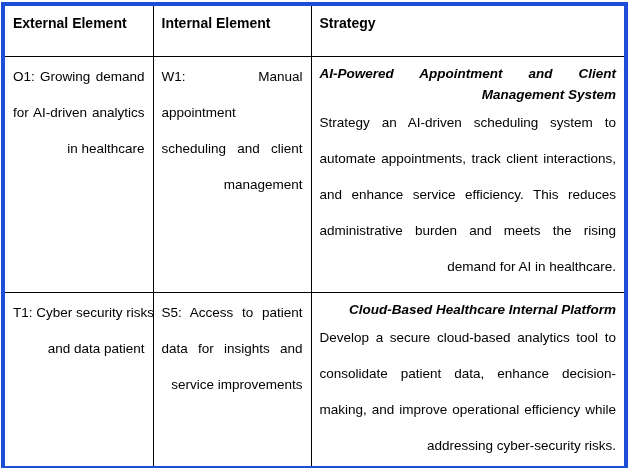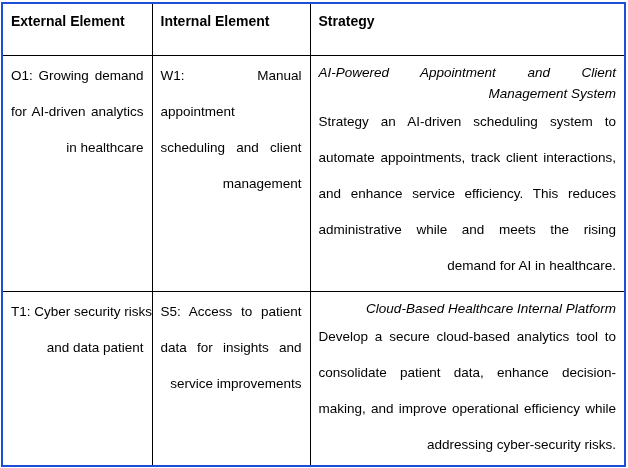--- a/index.html
+++ b/index.html
@@ -14,21 +14,21 @@
     height: 468px;
     background: #ffffff;
     box-sizing: border-box;
     padding: 2px 0 0 1px;
     overflow: hidden;
   }
   table.matrix {
     border-collapse: collapse;
     table-layout: fixed;
     width: 623px;
-    border: 2px solid #1d4ed8;
+    border: 4px solid #1d4ed8;
     background: #ffffff;
   }
   table.matrix th, table.matrix td {
     border: 1px solid #000000;
     vertical-align: top;
     overflow: hidden;
     box-sizing: border-box;
   }
   th.hdr {
     font-size: 14px;
@@ -48,21 +48,21 @@
     white-space: nowrap;
     line-height: 36px;
     text-align: right;
   }
   .tline.just {
     text-align: justify;
     text-align-last: justify;
   }
   .strategy-title .tline {
     line-height: 21px;
-    font-weight: normal;
+    font-weight: bold;
     font-style: italic;
   }
   .strategy-title {
     padding-top: 4px;
   }
 </style>
 </head>
 <body>
 
 <div class="page">
@@ -94,21 +94,21 @@
           </td>
         <td class="cell">
           <div class="strategy-title">
               <div class="tline just">AI-Powered Appointment and Client</div>
               <div class="tline">Management System</div>
             </div>
           <div class="strategy-body">
               <div class="tline just">Strategy an AI-driven scheduling system to</div>
               <div class="tline just">automate appointments, track client interactions,</div>
               <div class="tline just">and enhance service efficiency. This reduces</div>
-              <div class="tline just">administrative while and meets the rising</div>
+              <div class="tline just">administrative burden and meets the rising</div>
               <div class="tline">demand for AI in healthcare.</div>
             </div>
         </td>
       </tr>
       <tr class="r2">
         <td class="cell">
             <div class="tline just">T1: Cyber security risks</div>
             <div class="tline">and data patient</div>
           </td>
         <td class="cell">

